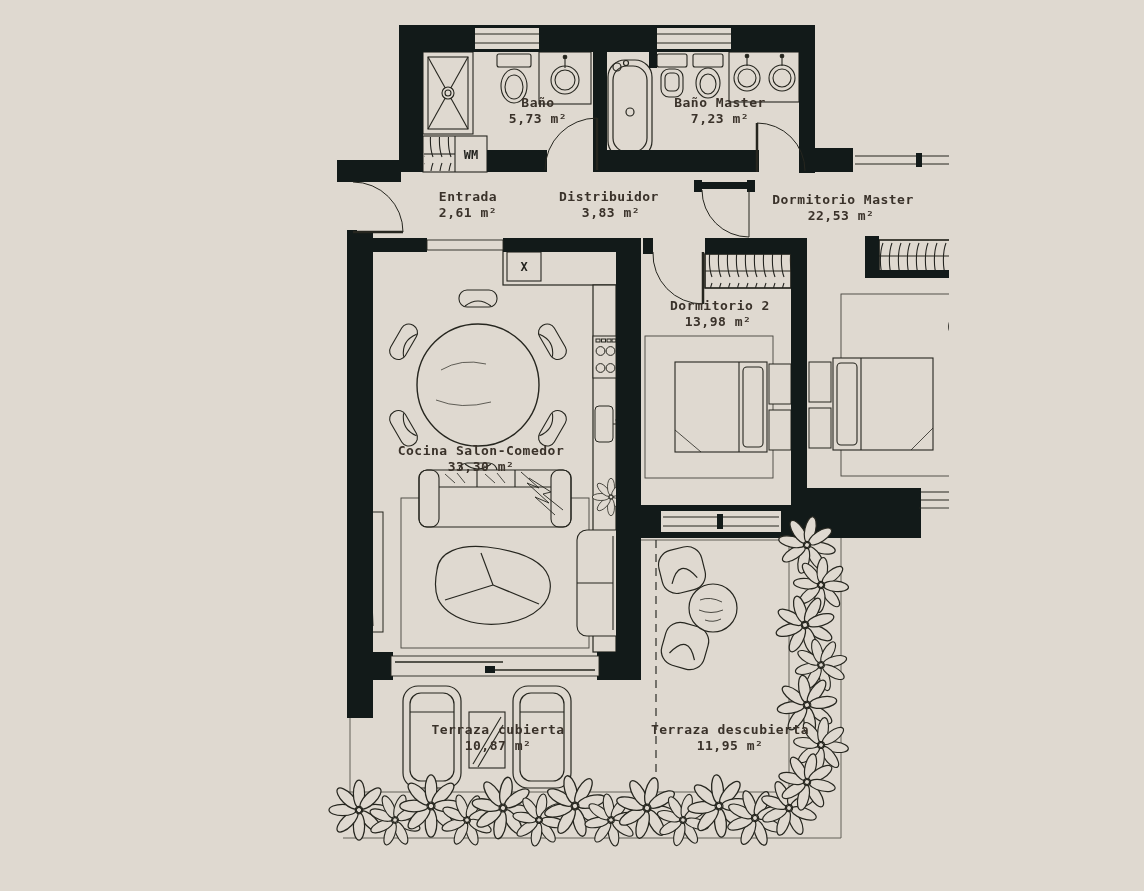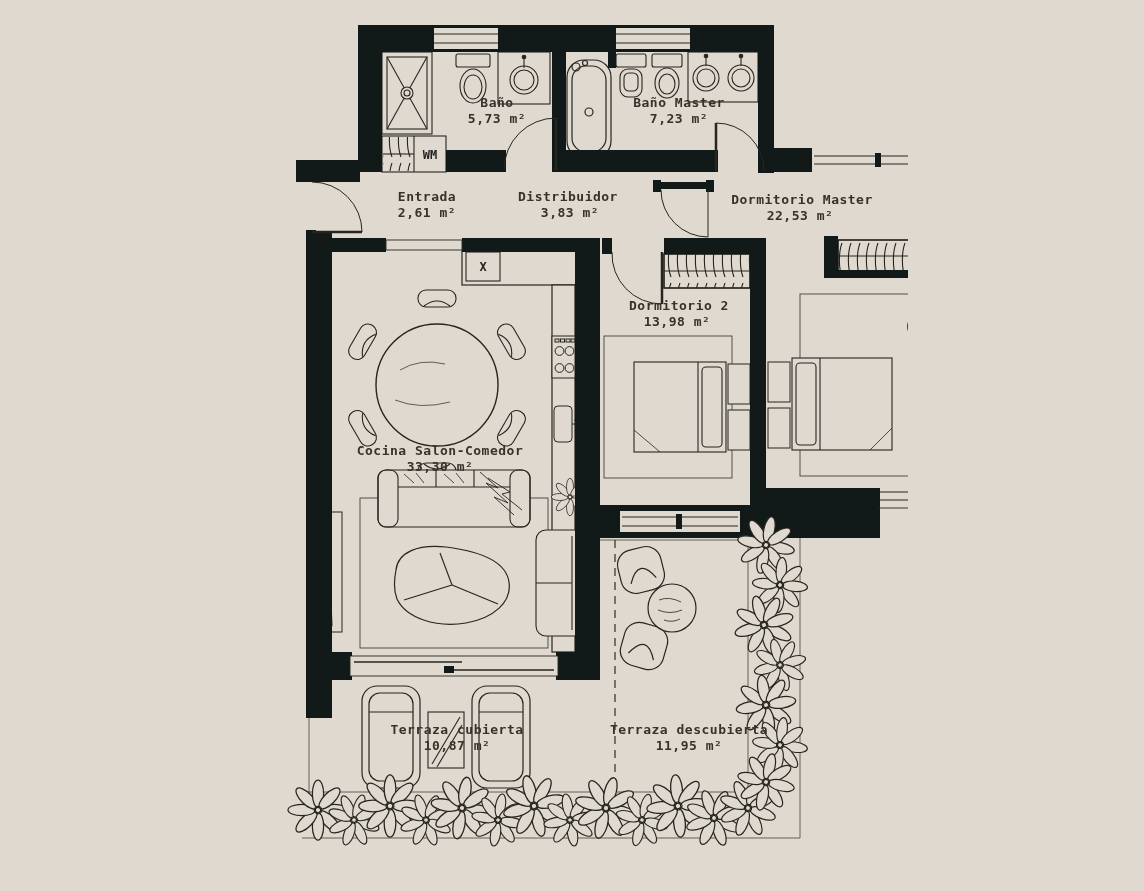--- a/index.html
+++ b/index.html
@@ -1,16 +1,16 @@
 <!DOCTYPE html>
 <html><head>
 <meta charset="utf-8">
 <style>
   html,body{margin:0;padding:0;background:#DFD9D0;}
-  .stage{position:relative;width:908px;height:891px;background:#bef264;overflow:hidden;}
+  .stage{position:relative;width:908px;height:891px;background:#bef264;overflow:hidden;margin-left:41px;}
   svg{position:absolute;left:0;top:0;}
   .room-label{font-family:"DejaVu Sans Mono",monospace;font-weight:bold;font-size:13px;letter-spacing:.5px;fill:#3A322A;}
   .marker-label{font-family:"DejaVu Sans Mono",monospace;font-weight:bold;font-size:12px;fill:#23231F;}
 </style>
 </head>
 <body>
 
 <div class="stage">
 <svg width="1144" height="891" viewBox="0 0 1144 891">
   <defs>

